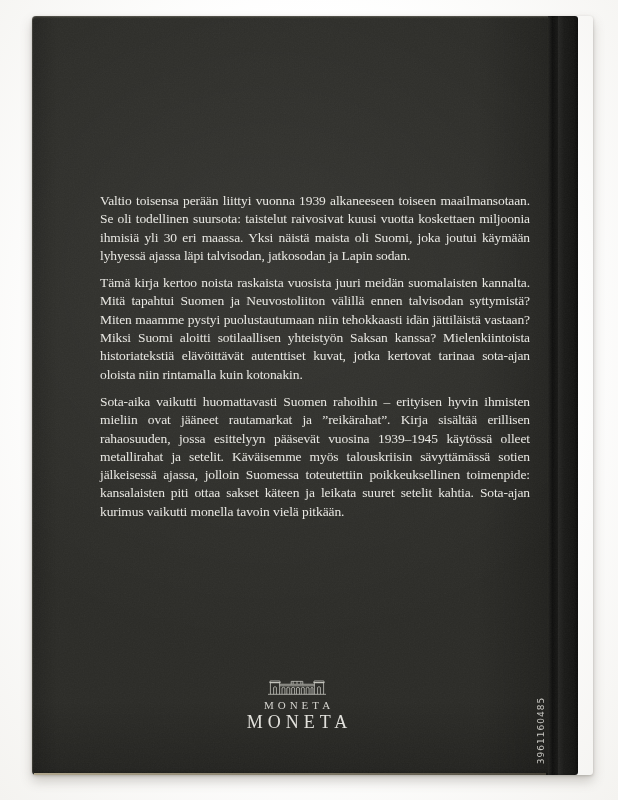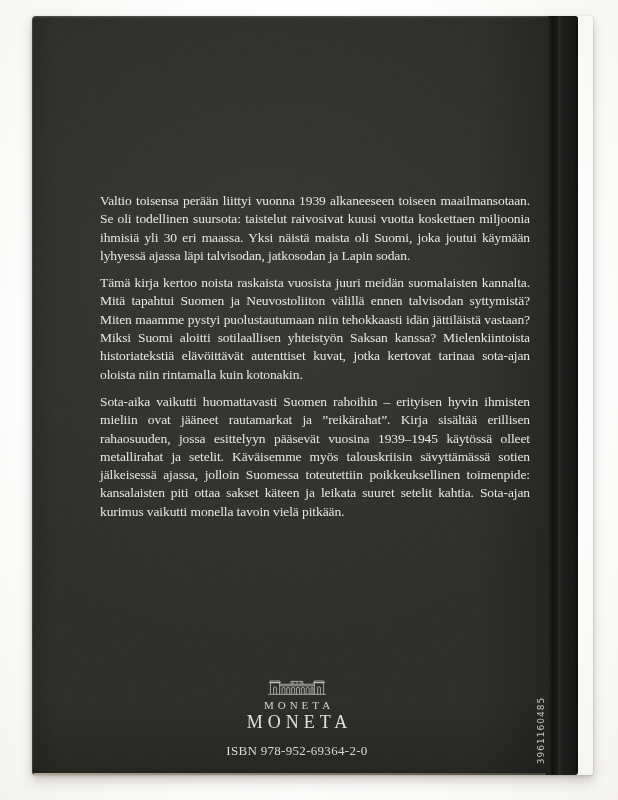--- a/index.html
+++ b/index.html
@@ -196,18 +196,17 @@
       <path d="M24 8.2 V5.2 H36 V8.2 M26 5.2 V8 M30 5.2 V8 M34 5.2 V8"></path>
 
       <path d="M48 18.5 V6.5 H57.5 V18.5"></path>
       <path d="M47.3 6.5 H58.2 M47.8 4.8 H57.7 L58.2 6.5 H47.3 Z"></path>
       <path d="M51.3 18.5 V11.5 Q52.75 9.8 54.2 11.5 V18.5"></path>
     </svg>
     <div class="pub-line1">MONETA</div>
     <div class="pub-line2">MONETA</div>
   </div>
 
-  <div class="isbn">ISBN 978-952-69364-2-0</div>
 
   <div class="print-code">3961160485</div>
 
   <div class="bottom-edge"></div>
 </div>
 
 </body></html>

